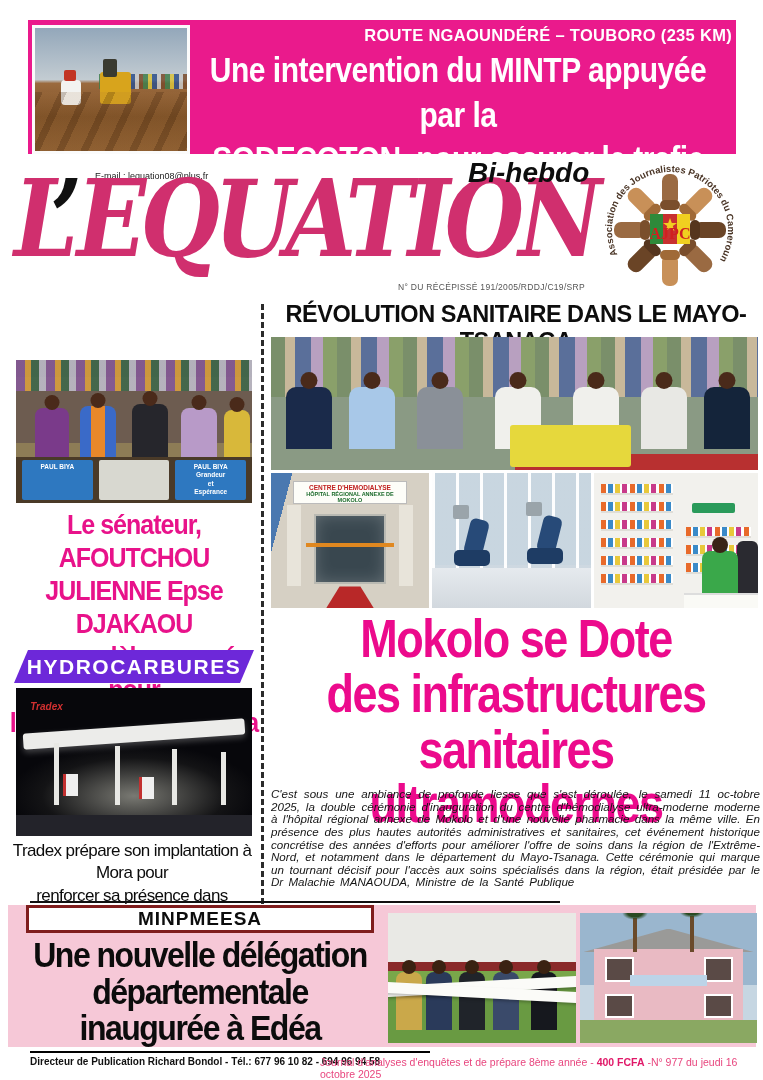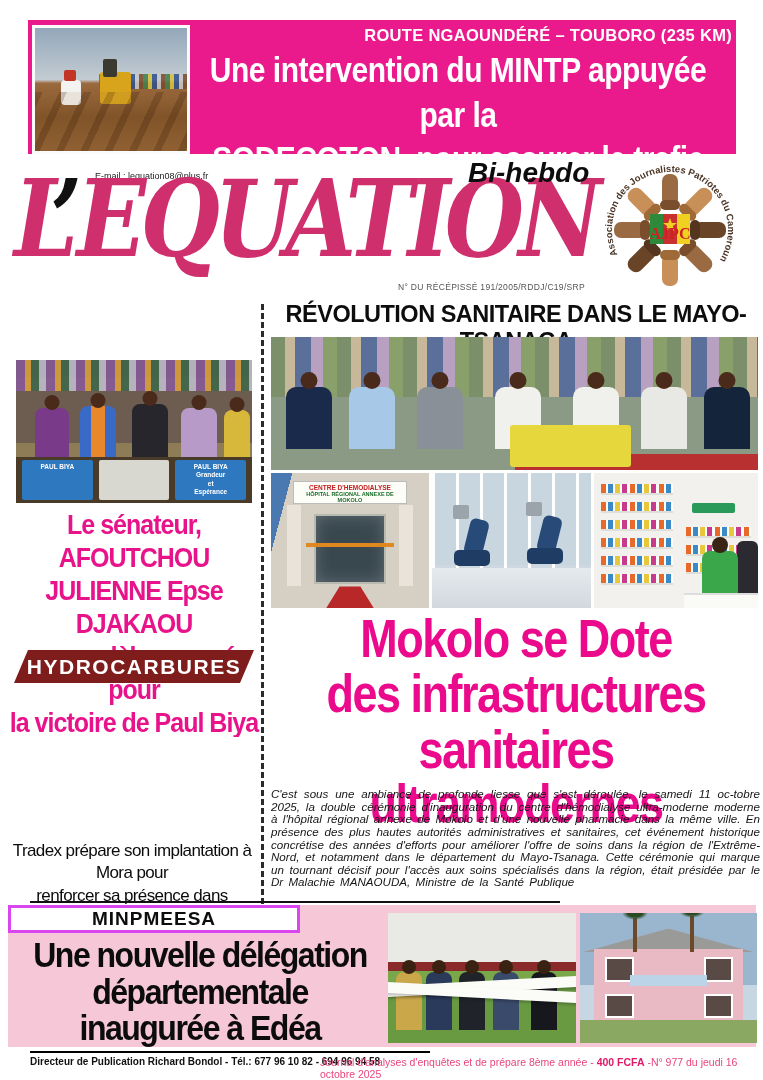--- a/index.html
+++ b/index.html
@@ -53,21 +53,21 @@
   .camp-fig{position:absolute;border-radius:8px 8px 0 0;}
   .camp-fig:before{content:"";position:absolute;left:50%;top:-13px;transform:translateX(-50%);
              width:15px;height:15px;border-radius:50%;background:#4a2a1a;}
   .camp-table{position:absolute;left:0;bottom:0;width:100%;height:32%;background:#4a3a28;
              display:flex;gap:6px;padding:3px 6px;box-sizing:border-box;}
   .camp-poster{flex:1;background:#2e78c0;color:#fff;font-weight:bold;font-size:6.5px;
              text-align:center;line-height:1.25;padding-top:3px;border-radius:2px;}
   .lc-head{left:6px;top:508px;width:256px;text-align:center;color:#e8128a;
            font-weight:800;font-size:25px;line-height:1.22;letter-spacing:-1px;
            transform:scaleY(1.08);transform-origin:top center;}
-  .lc-black-banner{left:14px;top:650px;width:240px;height:33px;background:#7f1d1d;
+  .lc-black-banner{left:14px;top:650px;width:240px;height:33px;background:#6d28d9;
            clip-path:polygon(14px 0,100% 0,calc(100% - 14px) 100%,0 100%);
            display:flex;align-items:center;justify-content:center;
            color:#fff;font-weight:800;font-size:21px;letter-spacing:1.5px;}
   .ph-gas{left:16px;top:688px;width:236px;height:148px;background:#07070b;}
   .gas-glow{position:absolute;left:0;top:40%;width:100%;height:60%;
            background:radial-gradient(ellipse at 50% 55%,rgba(215,215,200,.55),rgba(90,90,80,.15) 55%,transparent 75%);}
   .gas-canopy{position:absolute;left:3%;top:26%;width:94%;height:11%;background:#ececea;
            transform:rotate(-4deg);border-radius:3px;box-shadow:0 3px 6px rgba(255,255,255,.25);}
   .gas-col{position:absolute;width:5px;background:#e8e8e4;}
   .gas-pump{position:absolute;width:12px;height:22px;background:#efefef;border-left:3px solid #c23030;}
@@ -120,21 +120,21 @@
   .pharm-counter{position:absolute;left:55%;bottom:0;width:45%;height:10%;background:#fafaf6;border-top:2px solid #ddd;}
   .mc-head{left:271px;top:612px;width:490px;text-align:center;color:#ec0a8c;
            font-weight:800;font-size:45px;line-height:1.04;letter-spacing:-1.5px;
            transform:scaleY(1.18);transform-origin:top center;}
   .mc-body{left:271px;top:788px;width:489px;text-align:justify;color:#151515;
            font-weight:normal;font-style:italic;font-size:11.6px;line-height:1.09;word-spacing:2px;}
 
   
   .bot-rule{left:30px;top:901px;width:530px;height:2px;background:#111;}
   .bot-bg{left:8px;top:905px;width:748px;height:142px;background:#f6c8d7;}
-  .minp-box{left:8px;top:905px;width:292px;height:28px;background:#fff;border:3px solid #d946ef;
+  .minp-box{left:26px;top:905px;width:348px;height:28px;background:#fff;border:3px solid #7f1d1d;
             display:flex;align-items:center;justify-content:center;box-sizing:border-box;
             color:#0d0d0d;font-weight:800;font-size:19px;letter-spacing:1px;}
   .bot-head{left:8px;top:938px;width:384px;text-align:center;color:#0c0c0c;
             font-weight:800;font-size:32px;line-height:1.05;letter-spacing:-1.5px;
             transform:scaleY(1.08);transform-origin:top center;}
   .ph-ribbon{left:388px;top:913px;width:188px;height:130px;
             background:linear-gradient(180deg,#e9e9e5 0 38%,#8a2a2a 38% 45%,#79a74a 45% 54%,#699a42 54% 100%);}
   .rib-fig{position:absolute;bottom:10%;width:26px;height:58px;border-radius:8px 8px 0 0;}
   .rib-fig:before{content:"";position:absolute;left:50%;top:-12px;transform:translateX(-50%);
             width:14px;height:14px;border-radius:50%;background:#3a2212;}
@@ -248,20 +248,32 @@
 Grandeur
 et
 Espérance</div>
     </div>
   </div>
   <div class="abs lc-head ml">Le sénateur, AFOUTCHOU
 JULIENNE Epse DJAKAOU
 un modèle engagé pour
 la victoire de Paul Biya</div>
   <div class="abs lc-black-banner">HYDROCARBURES</div>
+  <div class="photo ph-gas">
+    <div class="gas-glow"></div>
+    <div class="gas-brand">Tradex</div>
+    <div class="gas-canopy"></div>
+    <div class="gas-col" style="left:16%;top:37%;height:42%;"></div>
+    <div class="gas-col" style="left:42%;top:39%;height:40%;"></div>
+    <div class="gas-col" style="left:66%;top:41%;height:38%;"></div>
+    <div class="gas-col" style="left:87%;top:43%;height:36%;"></div>
+    <div class="gas-pump" style="left:20%;top:58%;"></div>
+    <div class="gas-pump" style="left:52%;top:60%;"></div>
+    <div class="gas-ground"></div>
+  </div>
   <div class="abs lc-caption ml">Tradex prépare son implantation à Mora pour
 renforcer sa présence dans l'Extrême-Nord</div>
 
   <div class="abs mc-kicker">RÉVOLUTION SANITAIRE DANS LE MAYO-TSANAGA</div>
   <div class="photo ph-dign">
     <div class="dign-crowd"></div>
     <div class="dign-floor"></div>
     <div class="dign-carpet"></div>
     <div class="fig" style="left:3%;background:#1a2a4a;"></div>
     <div class="fig" style="left:16%;background:#a8c8e8;"></div>

